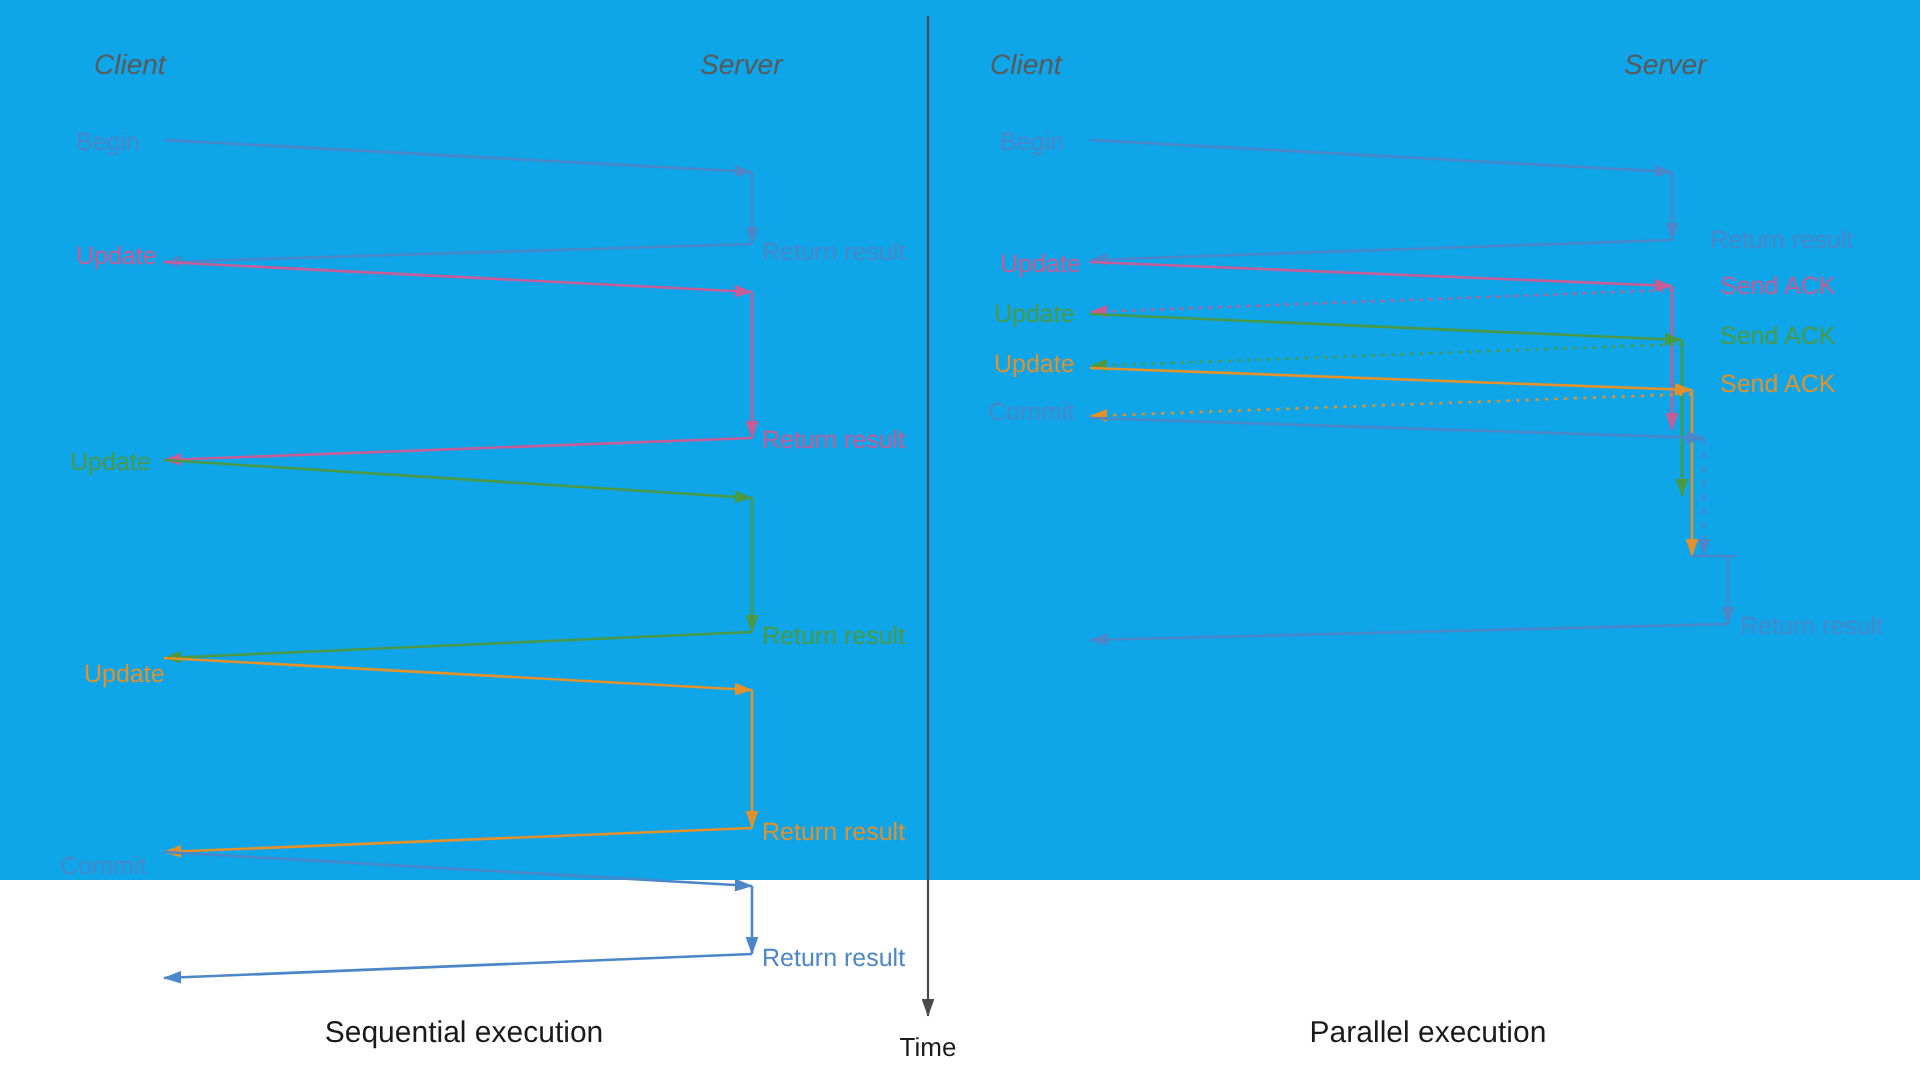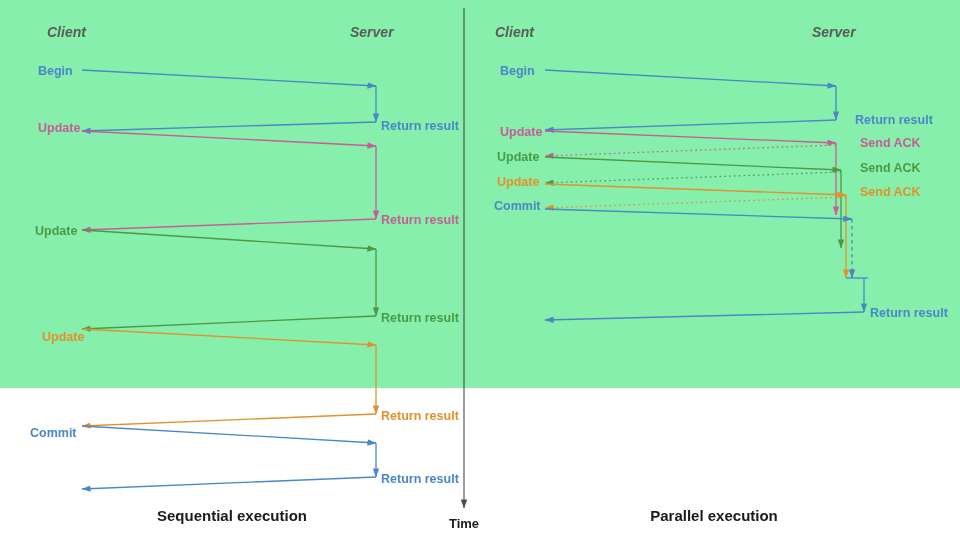--- a/index.html
+++ b/index.html
@@ -1,18 +1,18 @@
 <!DOCTYPE html>
 <html><head>
 <meta charset="utf-8">
 <style>
   html,body{margin:0;padding:0;background:#ffffff;}
   body{width:960px;height:540px;overflow:hidden;
        font-family:"Liberation Sans","DejaVu Sans",sans-serif;}
-  #stage{position:relative;width:960px;height:388px;background:#86efac;font-weight:bold;}
+  #stage{position:relative;width:960px;height:440px;background:#0ea5e9;}
   svg{display:block;}
   .lane-title{font-style:italic;font-size:14px;fill:#5a5a5a;}
   .caption{font-size:15px;fill:#1a1a1a;}
   .msg-label{font-size:12.5px;}
   .time-label{font-size:13px;fill:#1a1a1a;}
 </style>
 </head>
 <body>
 
 <div id="stage">

